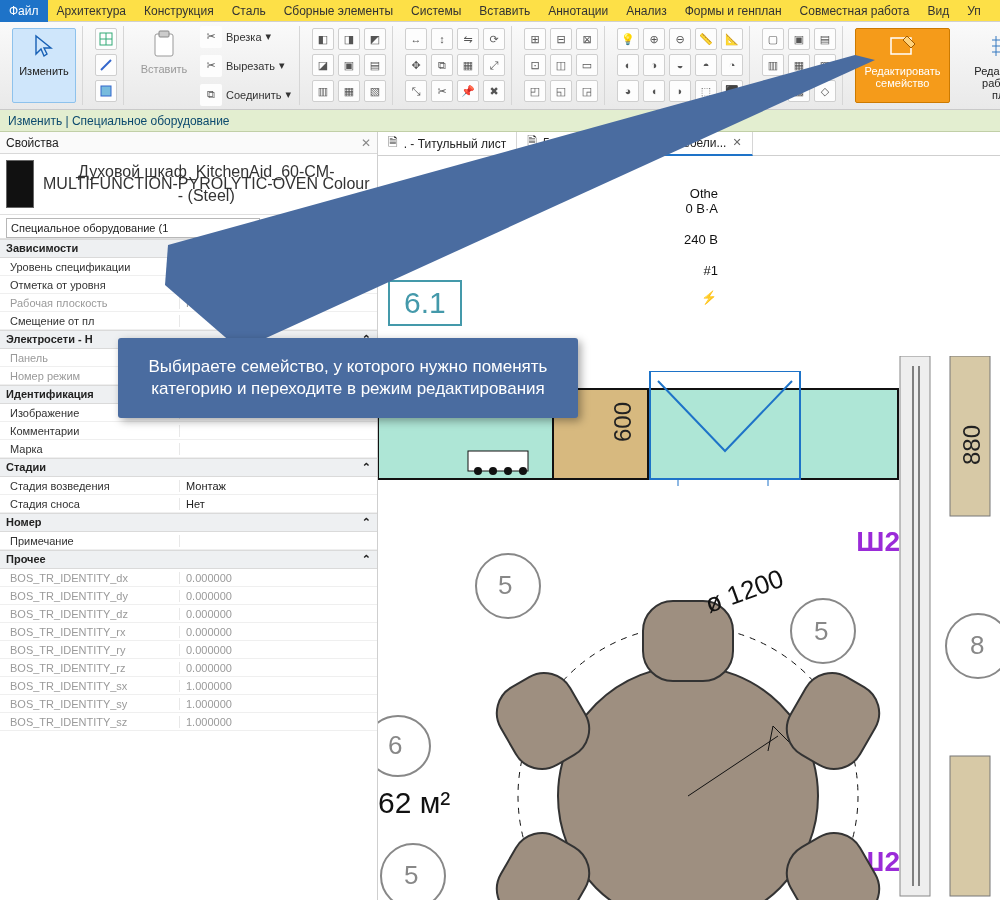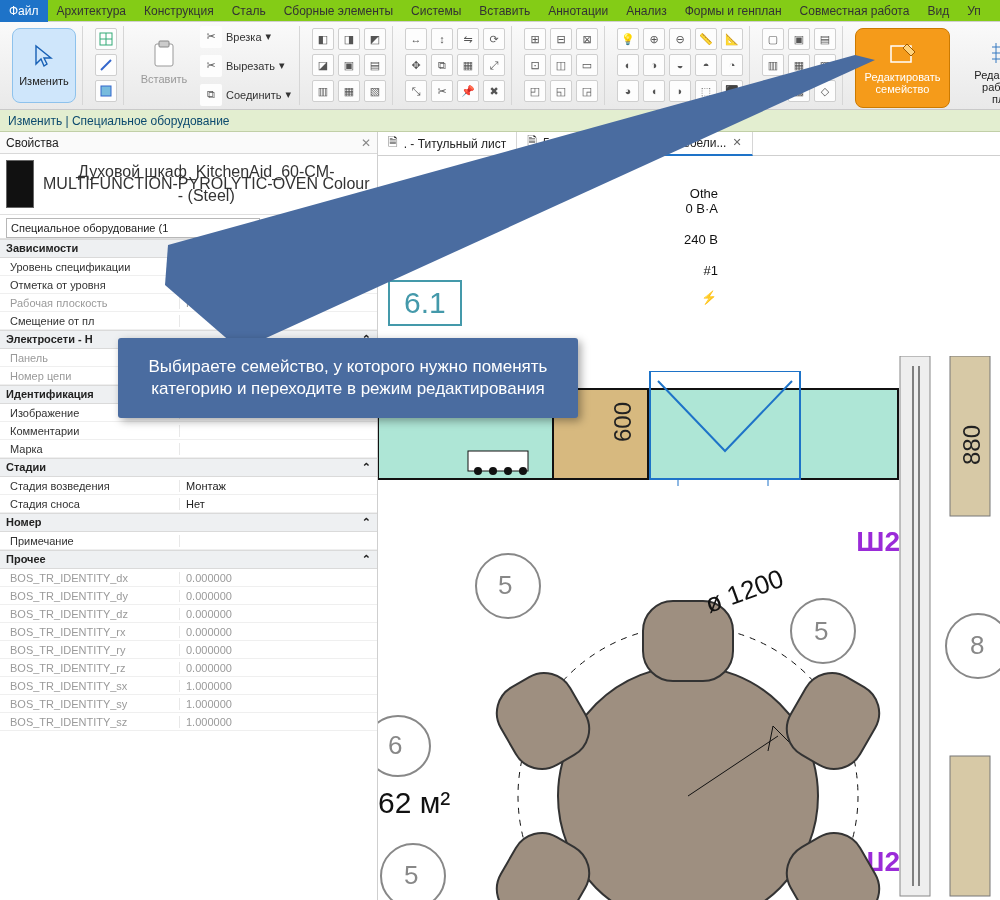--- a/index.html
+++ b/index.html
@@ -1,26 +1,26 @@
 <!DOCTYPE html>
 <html><head>
 <meta charset="utf-8">
 <style>
   * { box-sizing: border-box; margin: 0; padding: 0; font-family: "Segoe UI", Tahoma, sans-serif; }
   body { width: 1000px; height: 900px; overflow: hidden; background: #fff; font-size: 12px; color: #222; position: relative; }
 
   
-  .tabbar { display:flex; align-items:center; height:22px; background:#84cc16; border-bottom:1px solid #d0d0d0; }
+  .tabbar { display:flex; align-items:center; height:22px; background:#fde047; border-bottom:1px solid #d0d0d0; }
   .tabbar .tab { padding:3px 9px; height:22px; display:flex; align-items:center; color:#333; cursor:pointer; }
   .tabbar .tab.file { background:#1e73c8; color:#fff; font-weight:500; }
 
   
   .ribbon { display:flex; align-items:stretch; height:88px; background:linear-gradient(#fafafa,#e9e9e9); border-bottom:1px solid #c9c9c9; padding:4px 6px; gap:6px; }
   .panel { display:flex; flex-direction:column; align-items:center; justify-content:flex-start; padding:2px 6px; border-right:1px solid #d6d6d6; }
-  .bigbtn { display:flex; flex-direction:column; align-items:center; justify-content:flex-start; width:64px; height:80px; padding:12px 2px; border:1px solid transparent; border-radius:8px; cursor:pointer; }
+  .bigbtn { display:flex; flex-direction:column; align-items:center; justify-content:flex-start; width:64px; height:80px; padding:2px 2px; border:1px solid transparent; border-radius:2px; cursor:pointer; }
   .bigbtn.selected { background:#cfe6fb; border-color:#8ec2ec; }
   .bigbtn.orange { background:#f59b1a; border:1px solid #cc7a00; color:#fff; width:95px;}
   .bigbtn .ico { width:30px; height:30px; display:flex; align-items:center; justify-content:center; margin-bottom:4px; }
   .bigbtn .lab { font-size:11px; line-height:12px; text-align:center; }
   .smgrid { display:grid; grid-template-columns:repeat(3,22px); grid-auto-rows:22px; gap:4px; }
   .smgrid2 { display:grid; grid-template-columns:repeat(4,22px); grid-auto-rows:22px; gap:4px; }
   .smgrid5 { display:grid; grid-template-columns:repeat(5,22px); grid-auto-rows:22px; gap:4px; }
   .sm { width:22px; height:22px; border:1px solid #cfcfcf; background:#fdfdfd; border-radius:2px; display:flex; align-items:center; justify-content:center; font-size:11px; color:#555; cursor:pointer;}
   .txtbtn { display:flex; align-items:center; gap:4px; font-size:11px; color:#333; padding:2px 2px; cursor:pointer;}
   .txtcol { display:flex; flex-direction:column; gap:3px; justify-content:center;}
@@ -293,21 +293,21 @@
 
       <div class="grp">
           <span>Электросети - Н</span>
           <span>⌃</span>
         </div>
       <div class="row dim">
           <div class="k">Панель</div>
           <div class="v"></div>
         </div>
       <div class="row dim">
-          <div class="k">Номер цепи</div>
+          <div class="k">Номер режим</div>
           <div class="v"></div>
         </div>
 
       <div class="grp">
           <span>Идентификация</span>
           <span>⌃</span>
         </div>
       <div class="row">
           <div class="k">Изображение</div>
           <div class="v"></div>

